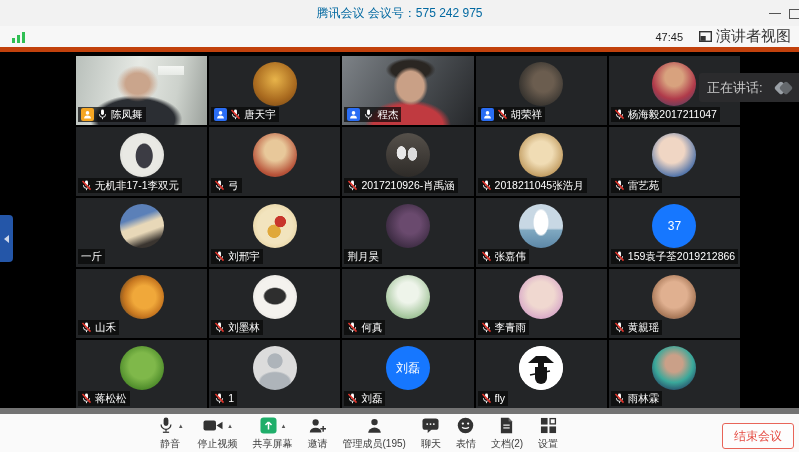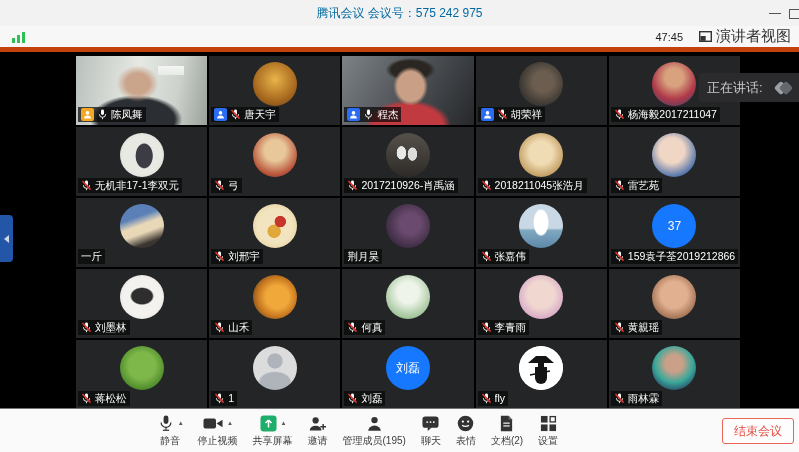--- a/index.html
+++ b/index.html
@@ -79,21 +79,21 @@
   .sp-shapes{margin-left:auto;display:flex;align-items:center;}
   .sp-d{width:10px;height:10px;border-radius:2px;transform:rotate(45deg);}
   .sp-d1{background:#9aa0a6;}
   .sp-d2{background:#64686c;margin-left:-5px;}
 
   
   .sidetab{position:absolute;left:0;top:163px;width:13px;height:47px;background:#2456a8;border-radius:0 4px 4px 0;display:flex;align-items:center;justify-content:center;cursor:pointer;}
   .sidetab::after{content:"";width:0;height:0;border-top:4px solid transparent;border-bottom:4px solid transparent;border-right:5px solid #cfd8ea;}
 
   
-  .toolbar{position:relative;height:44px;background:#fafafa;border-top:1px solid #737373;display:flex;align-items:center;}
+  .toolbar{position:relative;height:44px;background:#fafafa;border-top:6px solid #737373;display:flex;align-items:center;}
   .tools{display:flex;align-items:flex-end;gap:15px;margin-left:158px;}
   .tool{display:flex;flex-direction:column;align-items:center;cursor:pointer;}
   .iconrow{height:20px;display:flex;align-items:center;}
   .ticon{display:inline-flex;}
   .arrow{font-size:7px;color:#555;margin-left:5px;}
   .tlabel{font-size:10px;color:#3c3c3c;margin-top:1px;white-space:nowrap;}
   .endbtn{position:absolute;right:5px;top:9px;height:26px;padding:0 11px;background:#fdfdfd;border:1px solid #e86458;border-radius:3px;color:#e54b42;font-size:12px;font-family:inherit;cursor:pointer;}
 </style>
 </head>
 <body>
@@ -342,45 +342,45 @@
                 <rect x="4.4" y="1" width="3.2" height="6" rx="1.6" fill="#fff"></rect>
                 <path d="M2.6 6.2a3.4 3.4 0 0 0 6.8 0" fill="none" stroke="#fff" stroke-width="1"></path>
                 <line x1="6" y1="9.8" x2="6" y2="11.6" stroke="#fff" stroke-width="1"></line>
                 <line x1="1.6" y1="1.6" x2="10.4" y2="11" stroke="#e0342b" stroke-width="1.7"></line>
               </svg>
             </span>
             <span class="pname">159袁子荃2019212866</span>
           </div>
         </div>
         <div class="cell">
+          <div class="av av-dogflower"></div>
+          <div class="plabel">
+            <span class="micwrap">
+              <svg width="11" height="13" viewBox="0 0 12 13">
+                <rect x="4.4" y="1" width="3.2" height="6" rx="1.6" fill="#fff"></rect>
+                <path d="M2.6 6.2a3.4 3.4 0 0 0 6.8 0" fill="none" stroke="#fff" stroke-width="1"></path>
+                <line x1="6" y1="9.8" x2="6" y2="11.6" stroke="#fff" stroke-width="1"></line>
+                <line x1="1.6" y1="1.6" x2="10.4" y2="11" stroke="#e0342b" stroke-width="1.7"></line>
+              </svg>
+            </span>
+            <span class="pname">山禾</span>
+          </div>
+        </div>
+        <div class="cell">
           <div class="av av-catbw"></div>
           <div class="plabel">
             <span class="micwrap">
               <svg width="11" height="13" viewBox="0 0 12 13">
                 <rect x="4.4" y="1" width="3.2" height="6" rx="1.6" fill="#fff"></rect>
                 <path d="M2.6 6.2a3.4 3.4 0 0 0 6.8 0" fill="none" stroke="#fff" stroke-width="1"></path>
                 <line x1="6" y1="9.8" x2="6" y2="11.6" stroke="#fff" stroke-width="1"></line>
                 <line x1="1.6" y1="1.6" x2="10.4" y2="11" stroke="#e0342b" stroke-width="1.7"></line>
               </svg>
             </span>
             <span class="pname">刘墨林</span>
-          </div>
-        </div>
-        <div class="cell">
-          <div class="av av-dogflower"></div>
-          <div class="plabel">
-            <span class="micwrap">
-              <svg width="11" height="13" viewBox="0 0 12 13">
-                <rect x="4.4" y="1" width="3.2" height="6" rx="1.6" fill="#fff"></rect>
-                <path d="M2.6 6.2a3.4 3.4 0 0 0 6.8 0" fill="none" stroke="#fff" stroke-width="1"></path>
-                <line x1="6" y1="9.8" x2="6" y2="11.6" stroke="#fff" stroke-width="1"></line>
-                <line x1="1.6" y1="1.6" x2="10.4" y2="11" stroke="#e0342b" stroke-width="1.7"></line>
-              </svg>
-            </span>
-            <span class="pname">山禾</span>
           </div>
         </div>
         <div class="cell">
           <div class="av av-greenanime"></div>
           <div class="plabel">
             <span class="micwrap">
               <svg width="11" height="13" viewBox="0 0 12 13">
                 <rect x="4.4" y="1" width="3.2" height="6" rx="1.6" fill="#fff"></rect>
                 <path d="M2.6 6.2a3.4 3.4 0 0 0 6.8 0" fill="none" stroke="#fff" stroke-width="1"></path>
                 <line x1="6" y1="9.8" x2="6" y2="11.6" stroke="#fff" stroke-width="1"></line>

